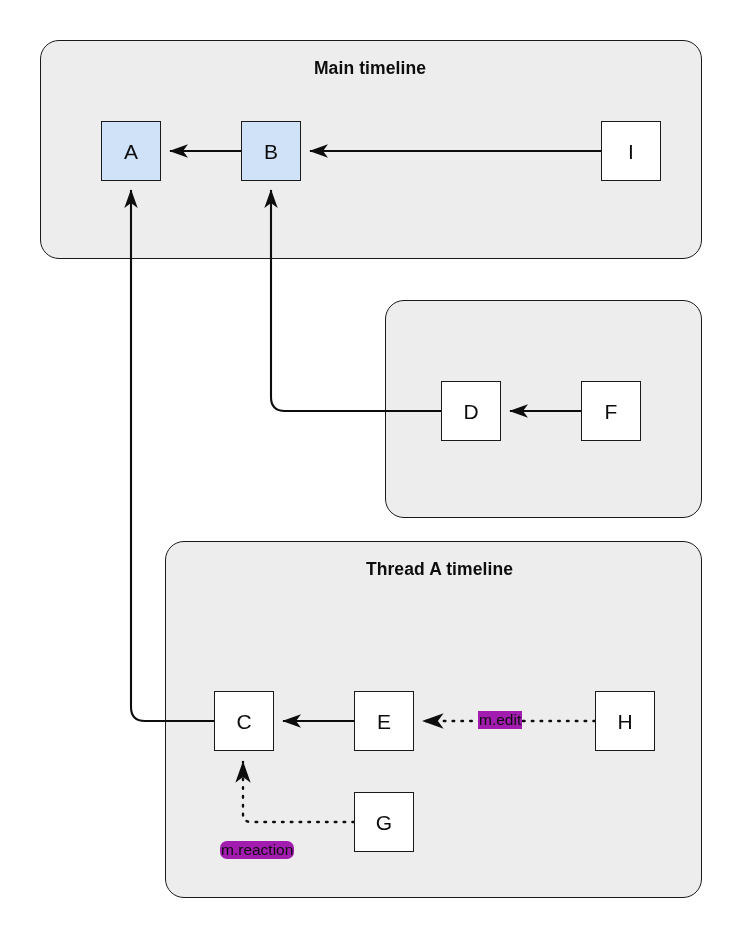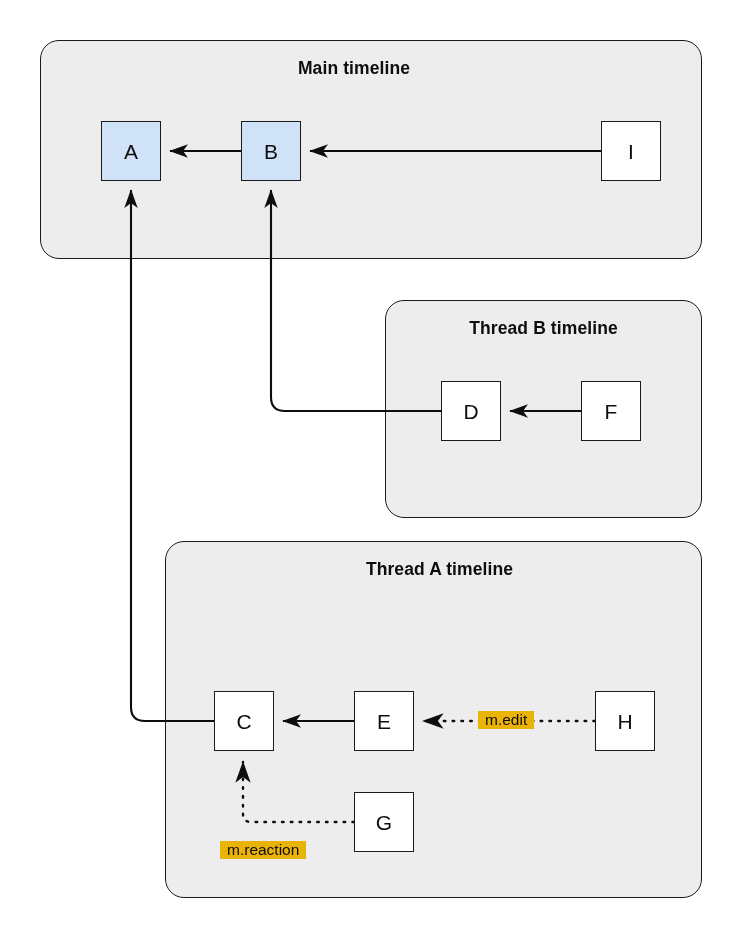--- a/index.html
+++ b/index.html
@@ -51,38 +51,37 @@
     justify-content: center;
     font-size: 21px;
     color: #0d0d0d;
     line-height: 1;
   }
   .node.blue {
     background: #cfe2f7;
   }
   .edge-label {
     position: absolute;
-    background: #eab308;
+    background: #a21caf;
     font-size: 15.5px;
     color: #0d0d0d;
-    padding: 0 7px;
+    padding: 0 1px;
     white-space: nowrap;
     line-height: 1.15;
   }
 </style>
 </head>
 <body>
 
 <div id="canvas">
 
   <div class="group-box" id="group-main" style="left: 40px; top: 40px; width: 662px; height: 219px;"></div>
-  <div class="group-title" id="title-main" style="left: 40px; width: 564px; top: 58px; padding-left: 32px;">Main timeline</div>
+  <div class="group-title" id="title-main" style="left: 56px; width: 564px; top: 58px; padding-left: 32px;">Main timeline</div>
 
   <div class="group-box" id="group-thread-b" style="left: 385px; top: 300px; width: 317px; height: 218px;"></div>
-  <div class="group-title" id="title-thread-b" style="left: 385px; width: 317px; top: 318px;">Thread B timeline</div>
 
   <div class="group-box" id="group-thread-a" style="left: 165px; top: 541px; width: 537px; height: 357px;"></div>
   <div class="group-title" id="title-thread-a" style="left: 171px; width: 537px; top: 559px;">Thread A timeline</div>
 
   <svg class="svg-layer" viewBox="0 0 756 942" xmlns="http://www.w3.org/2000/svg">
     <defs>
       <marker id="arrowSolid" markerWidth="10" markerHeight="10" refX="8.6" refY="3.6" orient="auto" markerUnits="strokeWidth">
         <path d="M0,0.4 L9,3.6 L0,6.8 L2.4,3.6 Z" fill="#0d0d0d"></path>
       </marker>
       <marker id="arrowSolid2" markerWidth="10" markerHeight="10" refX="8.6" refY="3.6" orient="auto" markerUnits="strokeWidth">
@@ -132,15 +131,15 @@
     <span>E</span>
   </div>
   <div class="node" id="node-H" style="left: 595px; top: 691px; width: 60px; height: 60px; background: rgb(255, 255, 255);">
     <span>H</span>
   </div>
   <div class="node" id="node-G" style="left: 354px; top: 792px; width: 60px; height: 60px; background: rgb(255, 255, 255);">
     <span>G</span>
   </div>
 
   <div class="edge-label" id="label-m-edit" style="left: 478px; top: 711px;">m.edit</div>
-  <div class="edge-label" id="label-m-reaction" style="left: 220px; top: 841px;">m.reaction</div>
+  <div class="edge-label" id="label-m-reaction" style="left: 220px; top: 841px; border-radius: 7px;">m.reaction</div>
 
 </div>
 
 </body></html>

